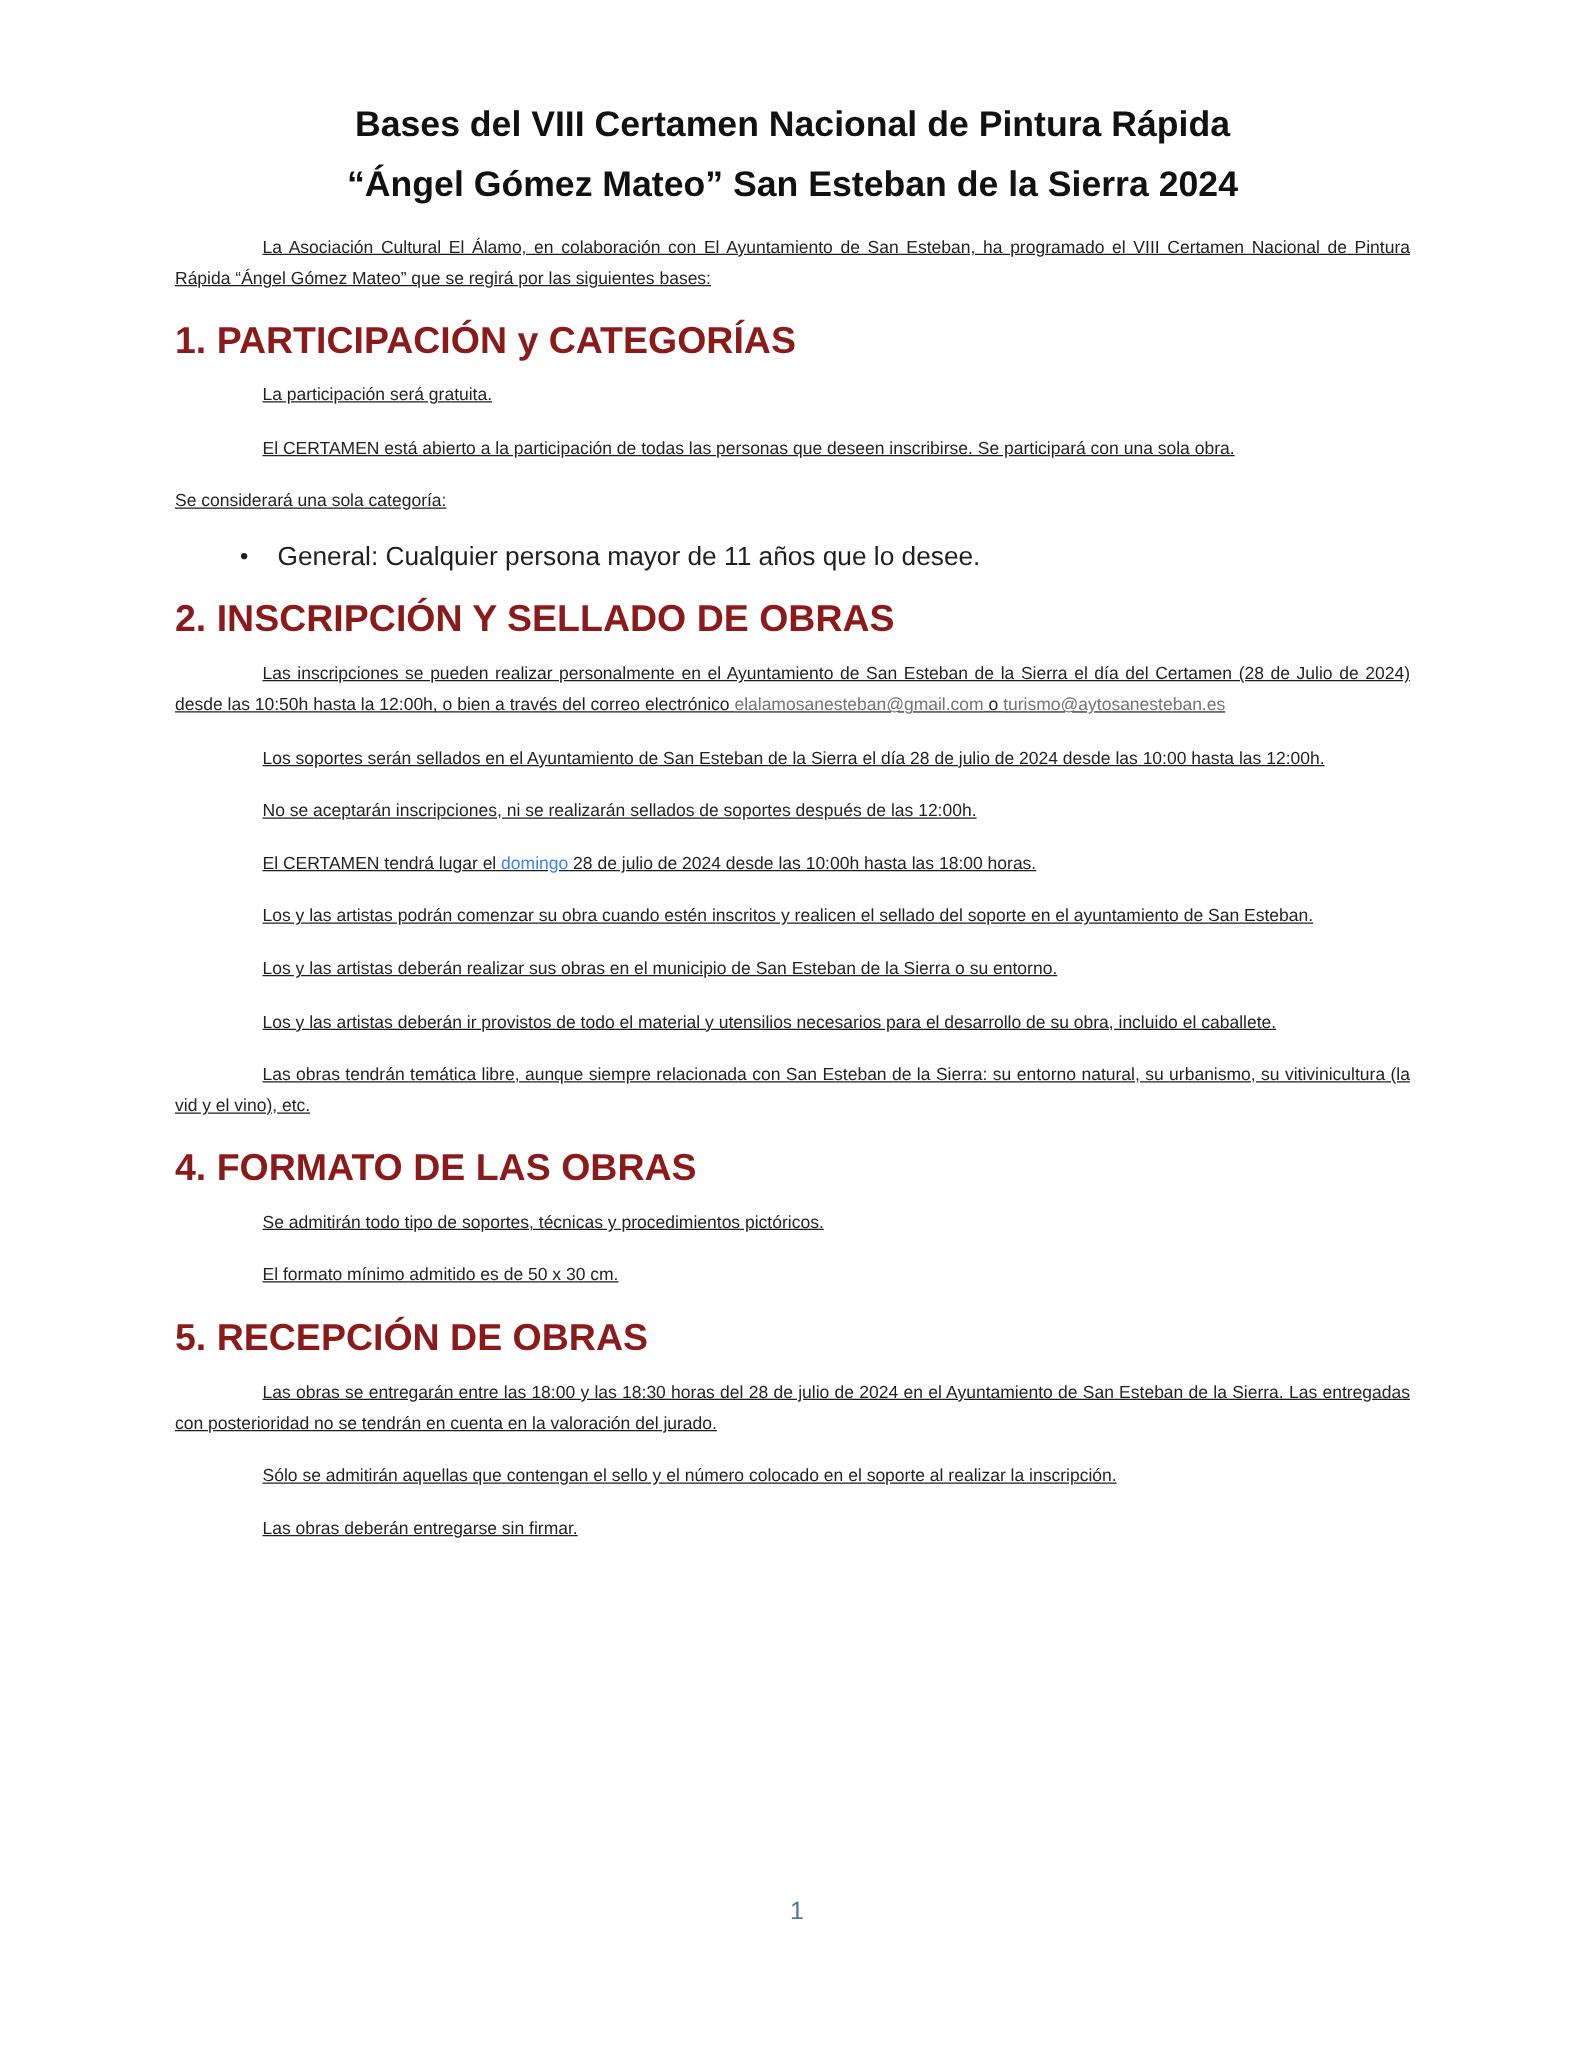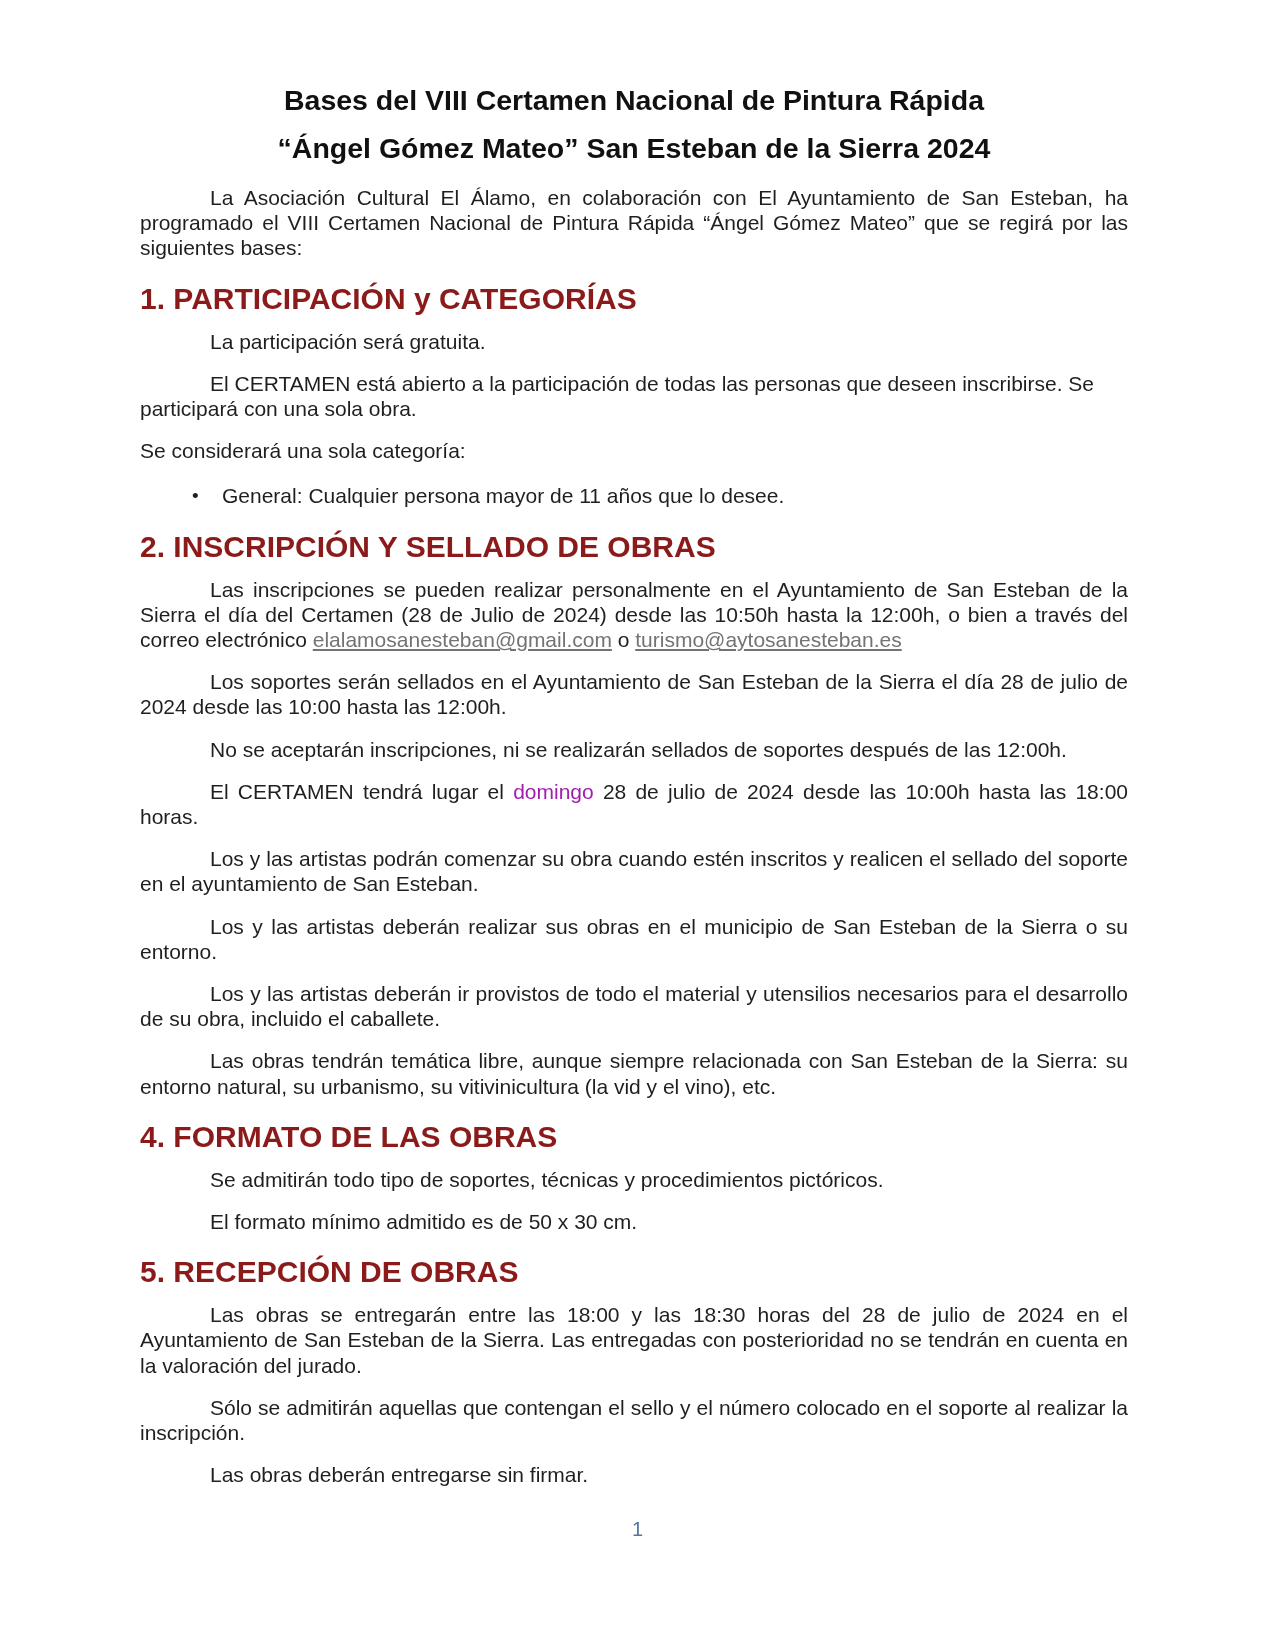--- a/index.html
+++ b/index.html
@@ -19,24 +19,25 @@
   .doc-title {
     text-align: center;
     font-weight: bold;
     font-size: 28.5px;
     line-height: 33px;
     color: #111111;
   }
   .doc-title.second { margin-top: 15px; }
   .intro-gap { margin-top: 20px; }
   p.body {
-    font-size: 21px;
+    font-size: 14px;
     line-height: 25.2px;
     margin-bottom: 17px;
     text-indent: 70px;
+    text-decoration: underline;
   }
   p.justify { text-align: justify; }
   p.noindent { text-indent: 0; }
   h2.sec {
     font-size: 30px;
     line-height: 26px;
     font-weight: bold;
     margin: 25px 0 17px 0;
     color: #8B1B1B;
   }
@@ -52,21 +53,21 @@
     width: 30px;
     flex: 0 0 30px;
     font-size: 19px;
     line-height: 25.2px;
   }
   a.email {
     color: #737373;
     text-decoration: underline;
     cursor: pointer;
   }
-  .day { color: #a21caf; }
+  .day { color: #3b82f6; }
   .page-number {
     position: absolute;
     top: 1518px;
     left: 0;
     width: 100%;
     text-align: center;
     font-size: 20px;
     color: #54779C;
   }
 </style>

